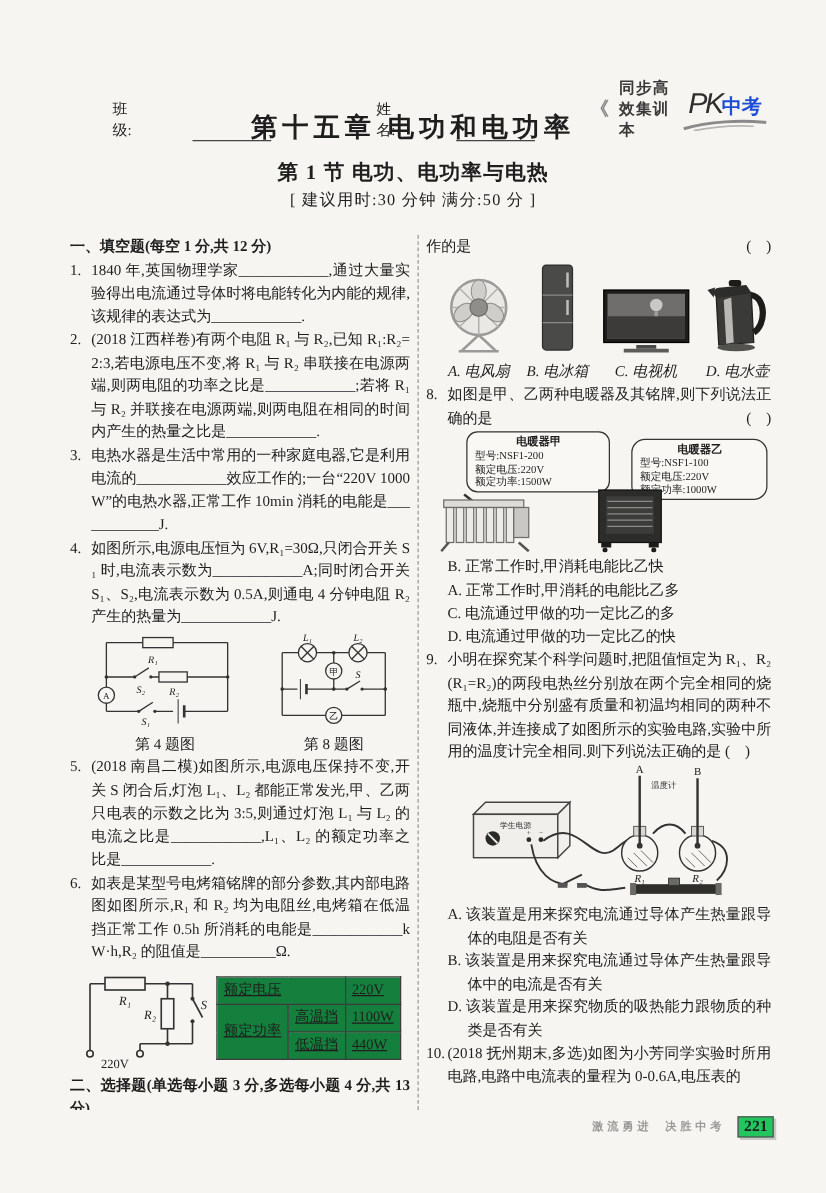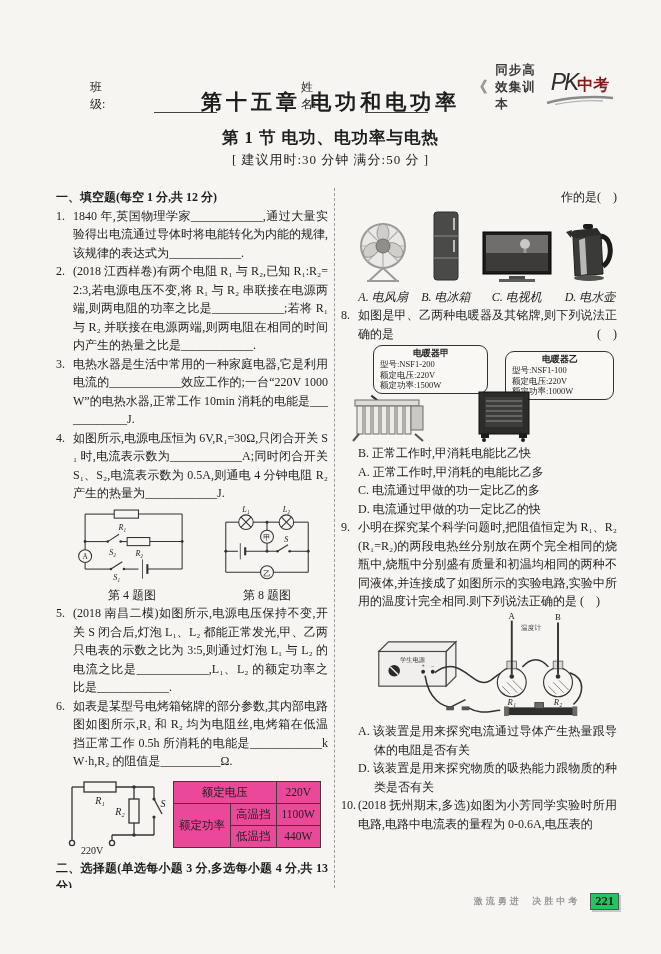--- a/index.html
+++ b/index.html
@@ -10,47 +10,47 @@
        font-size:12px;gap:44px;}
   .blank-underline{display:inline-block;width:86px;border-bottom:1px solid #444;height:12px;}
   .hdr-name{margin-left:40px;}
   .hdr-right{margin-left:auto;display:flex;align-items:center;gap:8px;
              font-family:"Liberation Sans","DejaVu Sans",sans-serif;}
   .guillemet{color:#8a8a8a;font-size:15px;font-weight:bold;}
   .series{font-weight:bold;font-size:12.5px;color:#3a3a3a;letter-spacing:1px;}
   .logo{position:relative;text-align:center;line-height:1;padding-right:2px;}
   .logo-top{white-space:nowrap;}
   .logo-pk{font-style:italic;font-weight:normal;font-size:23px;color:#2e2e2e;letter-spacing:-2px;}
-  .logo-zk{font-weight:bold;font-size:16px;color:#7f1d1d;}
+  .logo-zk{font-weight:bold;font-size:16px;color:#1d4ed8;}
   .swoosh{display:block;margin-top:1px;}
   
   .chapter{margin-top:88px;text-align:center;font-size:21px;font-weight:bold;letter-spacing:4px;}
   .section{margin-top:11px;text-align:center;font-size:16.5px;font-weight:bold;letter-spacing:1px;}
   .timenote{margin-top:2px;text-align:center;font-size:13px;letter-spacing:1px;}
   
   .cols{position:absolute;top:188px;left:56px;right:44px;height:700px;display:flex;overflow:hidden;}
   .col-l{width:272px;flex:none;}
   .divider{border-left:1px dashed #9a9a9a;margin:0 6px 0 6px;}
   .col-r{flex:1;min-width:0;}
   .col-l,.col-r{font-size:12px;line-height:18.5px;}
   .sec-h{font-weight:bold;text-align:justify;}
   .q{display:flex;}
   .q-num{flex:none;min-width:17px;}
   .q-txt{flex:1;text-align:justify;word-break:break-all;}
   .optblock{margin-left:17px;}
   .opt{padding-left:16px;text-indent:-16px;text-align:justify;word-break:break-all;}
-  .brkline{display:flex;justify-content:flex-end;}
+  .brkline{display:flex;justify-content:space-between;}
   
   .figrow{display:flex;justify-content:space-between;align-items:flex-end;margin:3px 2px 2px 2px;}
   .figbox{text-align:center;}
   .figcap{font-size:12px;line-height:14px;margin-top:1px;}
   svg text{font-family:"Liberation Serif","DejaVu Serif",serif;}
   .fig6row{display:flex;gap:5px;align-items:center;margin:2px 0 2px 0;}
   table.spec{border-collapse:collapse;font-size:11.5px;line-height:13px;}
-  table.spec td{border:1.5px solid #3c3c3c;padding:4px 5px;text-align:center;background:#ec4899;}
+  table.spec td{border:1.5px solid #3c3c3c;padding:4px 5px;text-align:left;background:#15803d;text-decoration:underline;}
   
   .apps{display:flex;justify-content:space-between;align-items:flex-end;margin:3px 0 0 14px;font-style:italic;}
   .app{text-align:center;}
   .app-label{font-size:12px;line-height:17px;}
   
   .heaterfig{position:relative;height:97px;margin:2px 0 2px 6px;}
   .bubble{position:absolute;border:1px solid #333;border-radius:9px;background:#f9f8f5;
           padding:2px 5px 2px 6px;font-size:8.5px;line-height:10.8px;}
   .bubble-title{text-align:center;font-weight:bold;font-size:9px;}
   .tail{position:absolute;width:14px;height:1.5px;background:#333;}
@@ -336,21 +336,21 @@
       </div>
 
       <div class="heaterfig">
         <div class="bubble" style="left:26px;top:0;width:102px;">
           <div class="bubble-title">电暖器甲</div>
           <div>型号:NSF1-200</div>
           <div>额定电压:220V</div>
           <div>额定功率:1500W</div>
           <div class="tail" style="left:-4px;bottom:-7px;transform:rotate(38deg);"></div>
         </div>
-        <div class="bubble" style="left:158px;top:6px;width:96px;">
+        <div class="bubble" style="left:158px;top:6px;width:96px;border-radius:11px;">
           <div class="bubble-title">电暖器乙</div>
           <div>型号:NSF1-100</div>
           <div>额定电压:220V</div>
           <div class="tail" style="left:-6px;bottom:-8px;transform:rotate(35deg);"></div>
           <div>额定功率:1000W</div>
         </div>
         <svg style="position:absolute;left:0;bottom:0;" width="86" height="50" viewBox="0 0 86 50">
           <rect x="8" y="8" width="64" height="6" fill="#dddcd9" stroke="#6d6d6a"></rect>
           <g fill="#ecebe8" stroke="#6d6d6a">
             <rect x="10" y="14" width="6" height="28"></rect>
@@ -449,20 +449,21 @@
           <text x="152" y="8" font-size="9" text-anchor="middle" fill="#222">A</text>
           <text x="200" y="9" font-size="9" text-anchor="middle" fill="#222">B</text>
           <text x="172" y="20" font-size="7" text-anchor="middle" fill="#333">温度计</text>
           <text x="152" y="98" font-size="9" font-style="italic" text-anchor="middle" fill="#222">R₁</text>
           <text x="200" y="98" font-size="9" font-style="italic" text-anchor="middle" fill="#222">R₂</text>
         </svg>
       </div>
 
       <div class="optblock">
         <div class="opt">A. 该装置是用来探究电流通过导体产生热量跟导体的电阻是否有关</div>
+        <div class="opt">B. 该装置是用来探究电流通过导体产生热量跟导体中的电流是否有关</div>
         <div class="opt">D. 该装置是用来探究物质的吸热能力跟物质的种类是否有关</div>
       </div>
 
       <div class="q">
         <span class="q-num">10.</span>
         <span class="q-txt">(2018 抚州期末,多选)如图为小芳同学实验时所用电路,电路中电流表的量程为 0-0.6A,电压表的</span>
       </div>
     </div>
   </div>
 

